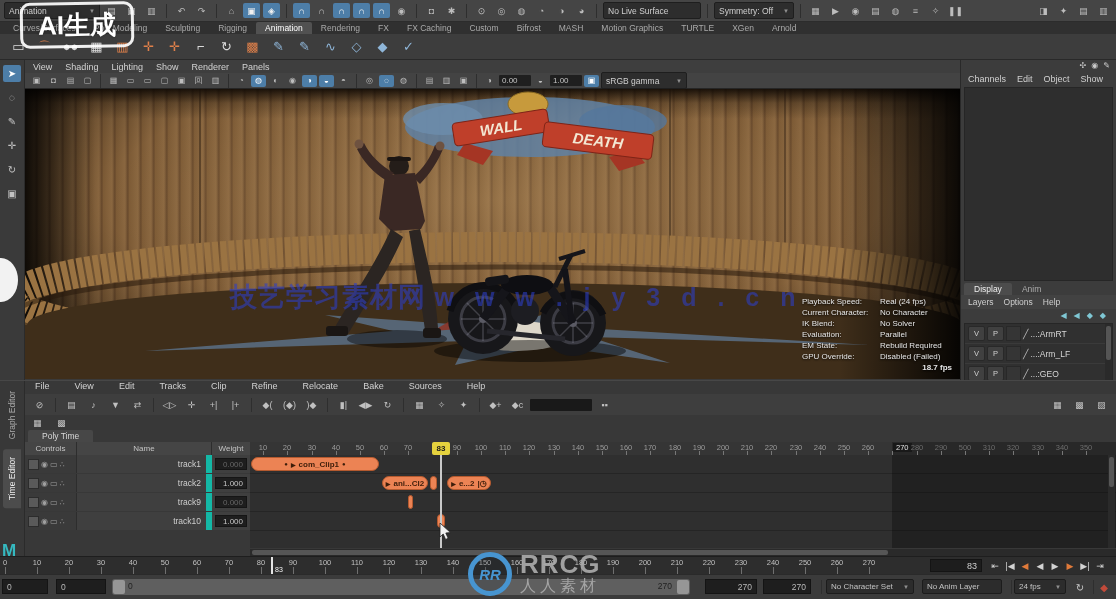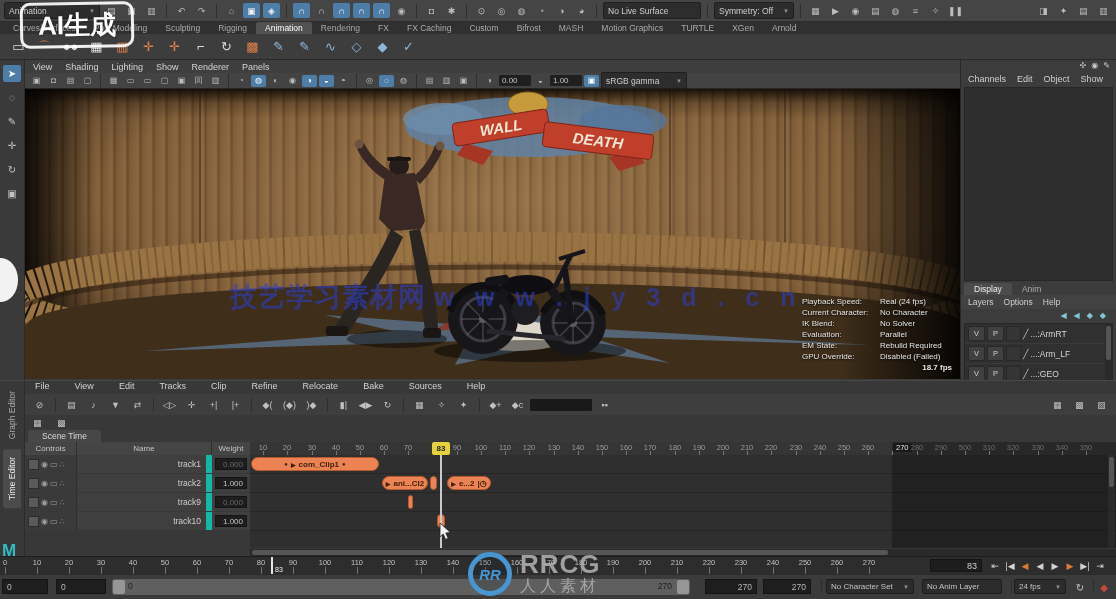--- a/index.html
+++ b/index.html
@@ -538,21 +538,21 @@
         <div class="teicon c-o">▦</div>
         <div class="teicon c-o">▩</div>
         <div class="teicon c-o">▨</div>
       </div>
     <div id="te-comp">
       <div id="te-comp-icons" style="display:flex;gap:5px;">
           <div class="teicon c-o">▦</div>
           <div class="teicon c-o">▩</div>
         </div>
     </div>
-    <div id="te-scenetime">Scene Time</div>
+    <div id="te-scenetime">Poly Time</div>
     <div id="te-cols">
       <div style="width:52px;">Controls</div>
       <div style="width:135px;">Name</div>
       <div style="width:38px;border-right:none;">Weight</div>
     </div>
     <div id="te-tracks">
         <div class="trow">
           <div class="ctrl">
             <div class="tchk"></div>
             <span class="tci">◉</span>

